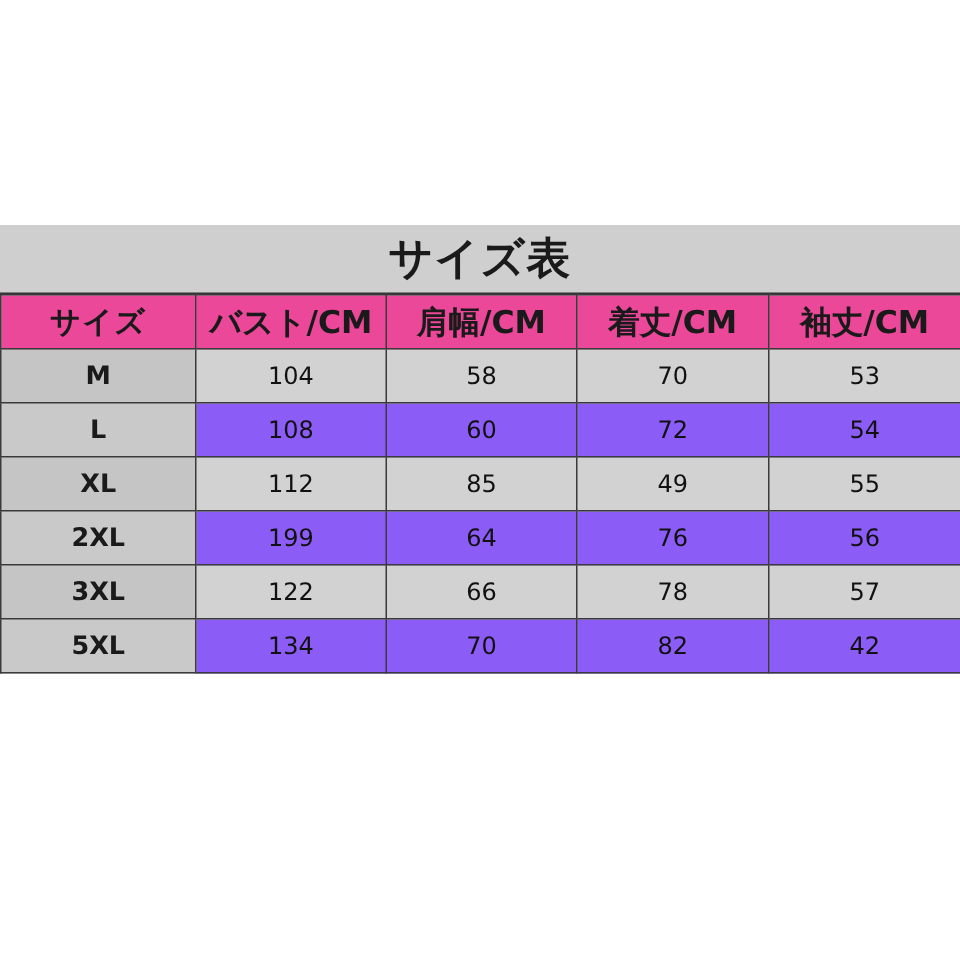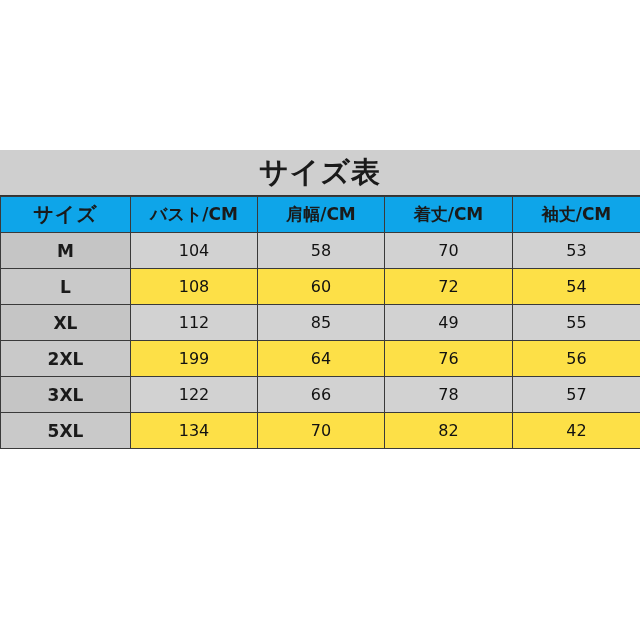--- a/index.html
+++ b/index.html
@@ -55,43 +55,43 @@
 
   table.size-table th,
   table.size-table td {
     border: 1px solid #3a3a3a;
     height: 35px;
     text-align: center;
     vertical-align: middle;
     padding: 0;
   }
   table.size-table tr.header-row th {
-    background: #0ea5e9;
+    background: #ec4899;
     font-weight: bold;
   }
   .hdr-size {
     font-family: "DejaVu Sans", sans-serif;
     font-size: 20px;
     color: #1a1a1a;
     letter-spacing: 1px;
   }
   .hdr-col {
     font-family: "DejaVu Sans", sans-serif;
-    font-size: 17px;
+    font-size: 21px;
     color: #1a1a1a;
   }
   td.size-cell {
     background: #c9c9c9;
     font-family: "DejaVu Sans", sans-serif;
     font-size: 17px;
     font-weight: bold;
     color: #1a1a1a;
   }
   td.val-cell {
-    background: #fde047;
+    background: #8b5cf6;
     font-family: "DejaVu Sans", sans-serif;
     font-size: 16px;
     color: #111111;
   }
   tr:nth-child(even) td.val-cell {
     background: #d2d2d2;
   }
   tr:nth-child(even) td.size-cell {
     background: #c5c5c5;
   }

